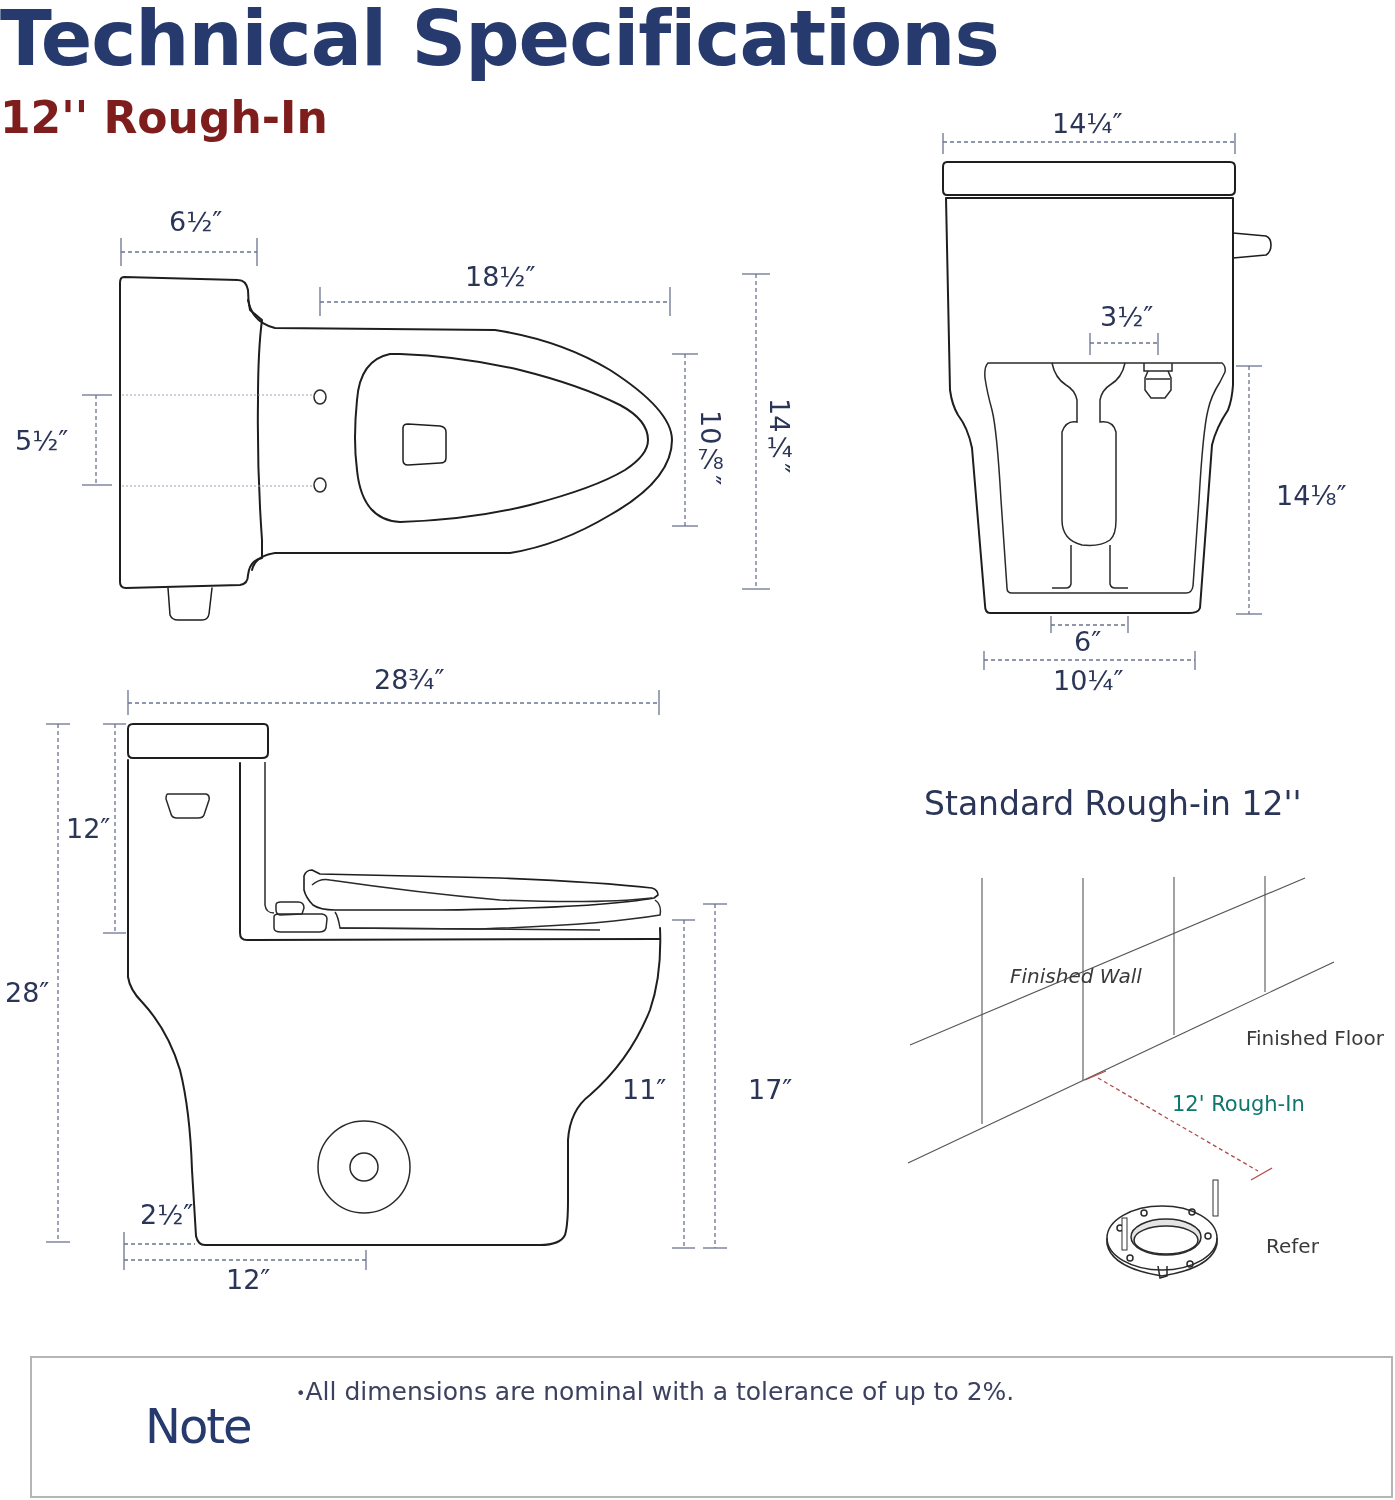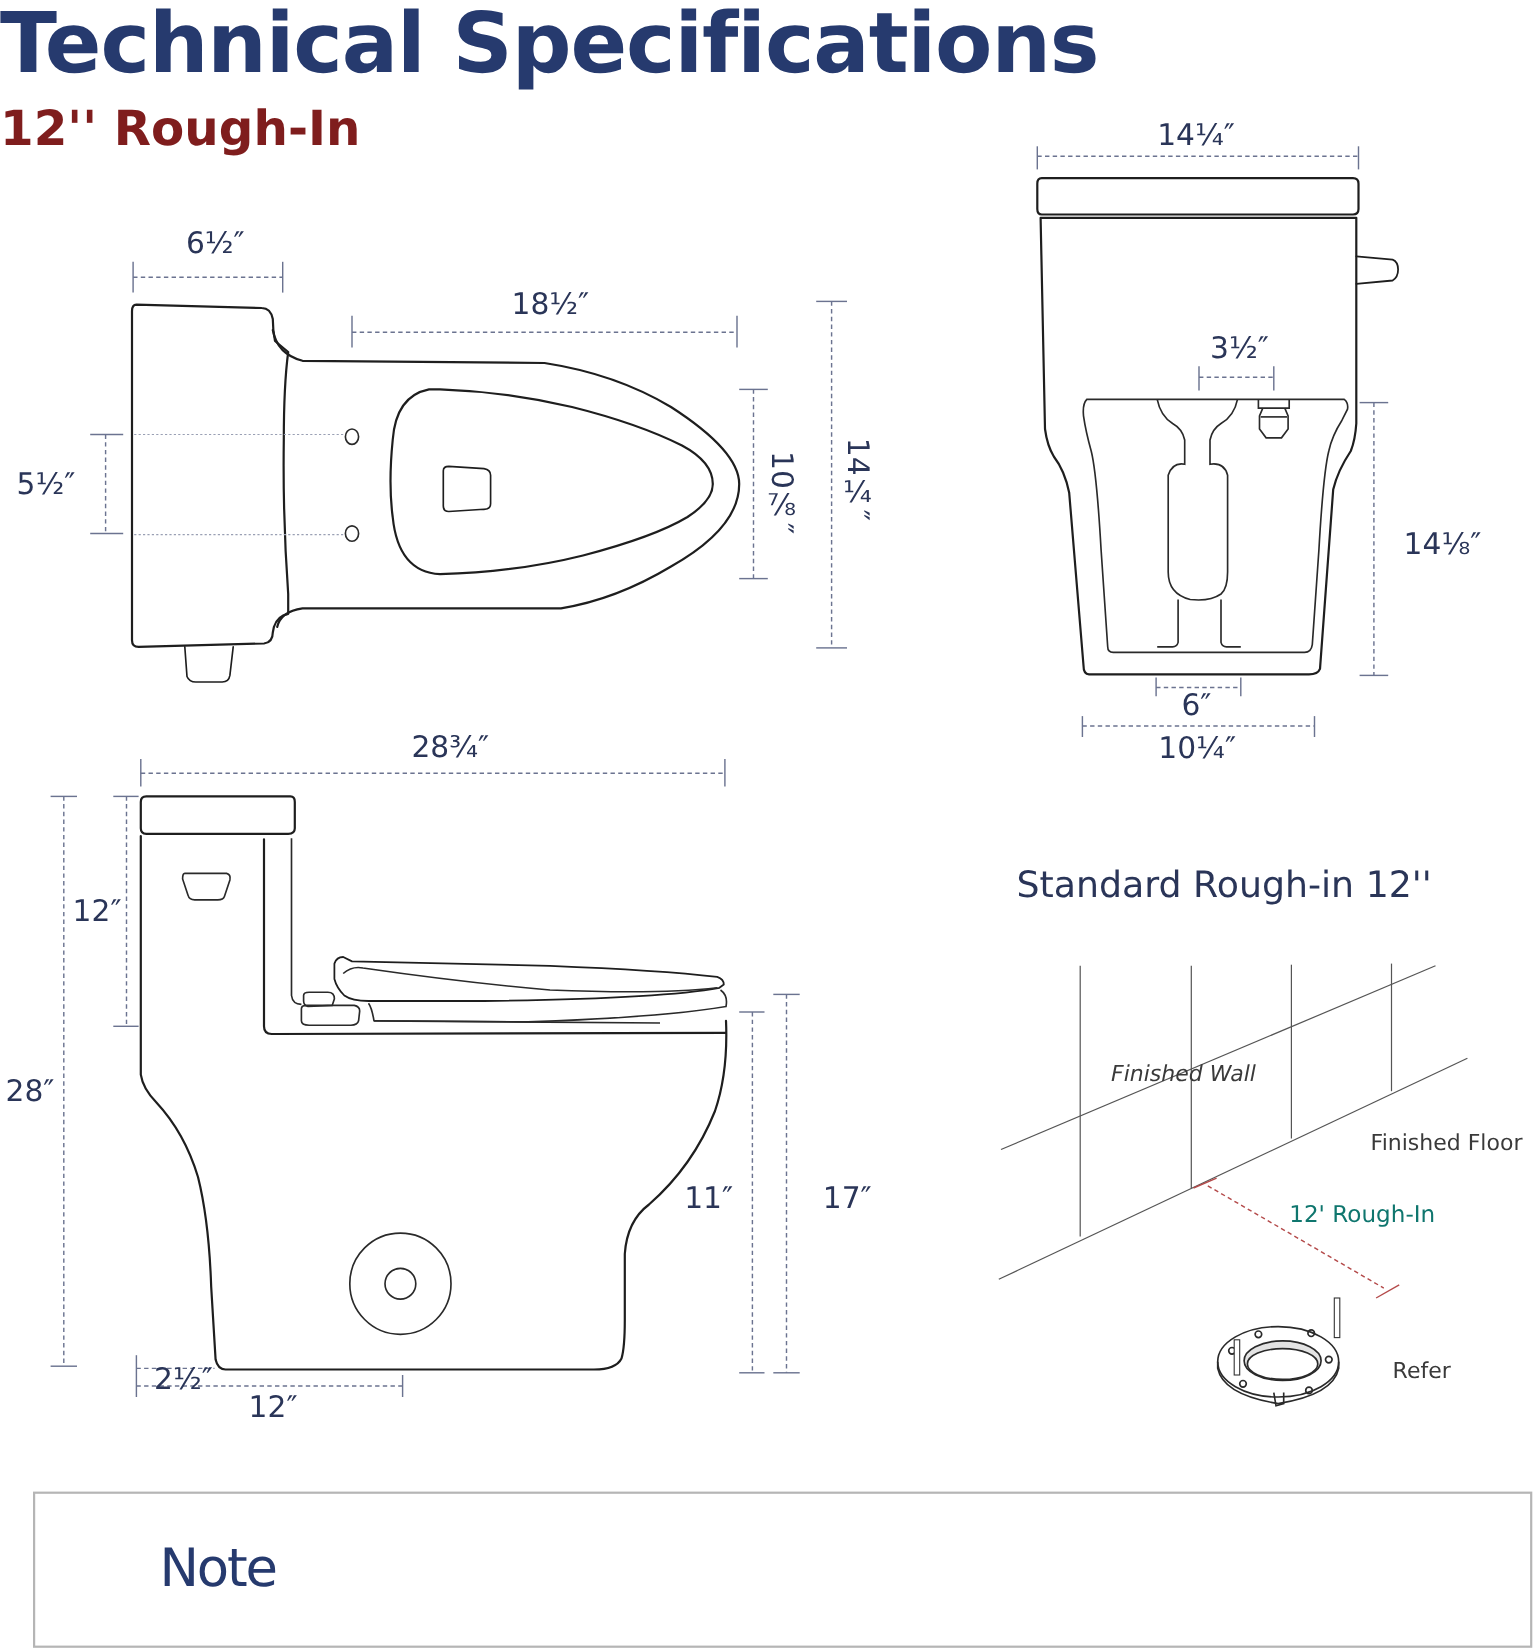--- a/index.html
+++ b/index.html
@@ -208,25 +208,26 @@
 <div class="abs dim" style="left:1100px;top:303px;">3½″</div>
 <div class="abs dim" style="left:1276px;top:482px;">14⅛″</div>
 <div class="abs dim" style="left:1074px;top:628px;">6″</div>
 <div class="abs dim" style="left:1053px;top:667px;">10¼″</div>
 
 <div class="abs dim" style="left:374px;top:666px;">28¾″</div>
 <div class="abs dim" style="left:66px;top:815px;">12″</div>
 <div class="abs dim" style="left:5px;top:979px;">28″</div>
 <div class="abs dim" style="left:622px;top:1076px;">11″</div>
 <div class="abs dim" style="left:748px;top:1076px;">17″</div>
-<div class="abs dim" style="left:140px;top:1201px;margin-top:40px;">2½″</div>
+<div class="abs dim" style="left:140px;top:1201px;">2½″</div>
 <div class="abs dim" style="left:226px;top:1266px;">12″</div>
 
 <div class="abs std-title" style="left:924px;top:784px;">Standard Rough-in 12''</div>
 <div class="abs label-sm" style="left:1010px;top:964px;font-style:italic;">Finished  Wall</div>
 <div class="abs label-sm" style="left:1246px;top:1026px;">Finished  Floor</div>
 <div class="abs rough-red" style="left:1172px;top:1092px;">12' Rough-In</div>
 <div class="abs label-sm" style="left:1266px;top:1234px;">Refer</div>
 
 <div class="abs note-box"></div>
 <div class="abs note-label">Note</div>
 <ul class="abs note-list">
+  <li>All dimensions are nominal with a tolerance of up to 2%.</li>
 </ul>
 
 </body></html>

